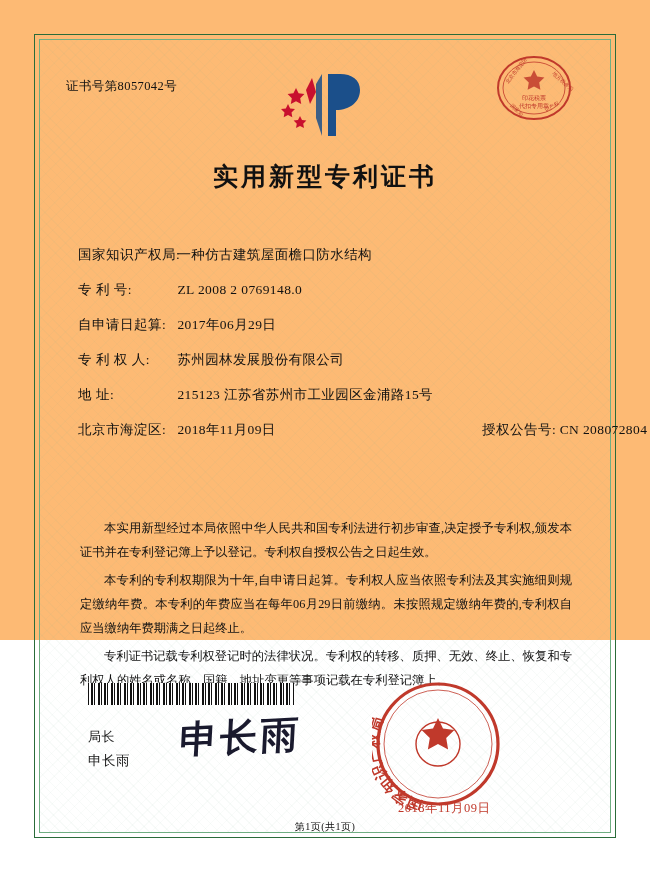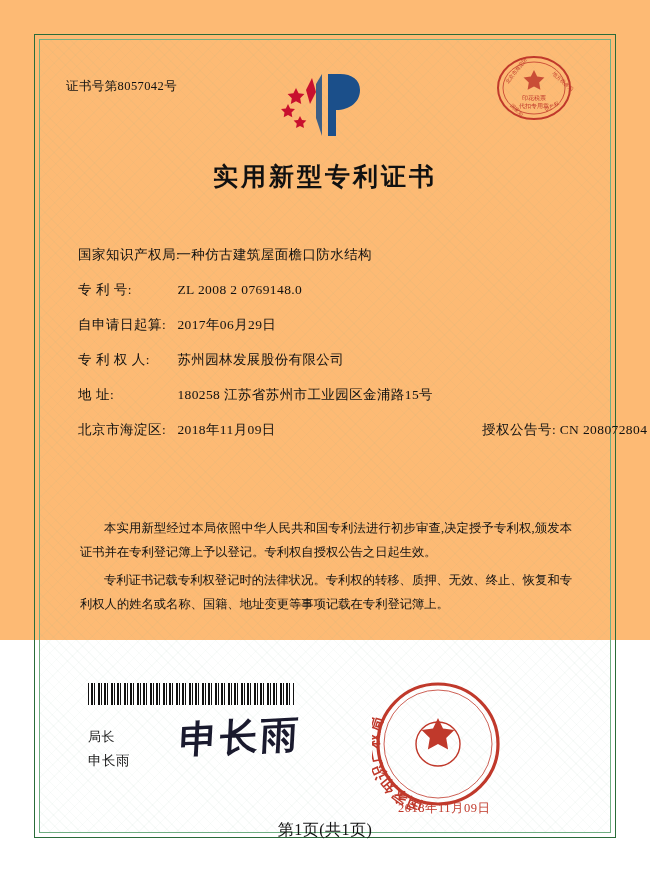--- a/index.html
+++ b/index.html
@@ -178,21 +178,21 @@
     color: #c0392b;
     letter-spacing: 0.5px;
     font-family: "Liberation Serif", serif;
   }
 
   .page-foot {
     position: absolute;
     left: 0; top: 820px;
     width: 650px;
     text-align: center;
-    font-size: 16px;
+    font-size: 10px;
     color: #111;
     letter-spacing: 0.5px;
   }
 </style>
 </head>
 <body>
 
 <div class="page">
 
   <div class="frame-outer"></div>
@@ -240,34 +240,35 @@
     <div class="field-row">
       <span class="f-label">自申请日起算:</span>
       <span class="f-value">2017年06月29日</span>
     </div>
     <div class="field-row">
       <span class="f-label">专 利 权 人:</span>
       <span class="f-value">苏州园林发展股份有限公司</span>
     </div>
     <div class="field-row">
       <span class="f-label">地 址:</span>
-      <span class="f-value">180258 江苏省苏州市工业园区金浦路15号</span>
+      <span class="f-value">215123 江苏省苏州市工业园区金浦路15号</span>
     </div>
     <div class="field-row row-split">
       <span class="f-label">北京市海淀区:</span>
       <span class="f-value">2018年11月09日</span>
       <span class="f-right">
         <span class="f-label2">授权公告号:</span>
         <span class="f-value">CN 208072804 U</span>
       </span>
     </div>
   </div>
 
   <div class="body-text">
     <p>本实用新型经过本局依照中华人民共和国专利法进行初步审查,决定授予专利权,颁发本证书并在专利登记簿上予以登记。专利权自授权公告之日起生效。</p>
+    <p>本专利的专利权期限为十年,自申请日起算。专利权人应当依照专利法及其实施细则规定缴纳年费。本专利的年费应当在每年06月29日前缴纳。未按照规定缴纳年费的,专利权自应当缴纳年费期满之日起终止。</p>
     <p>专利证书记载专利权登记时的法律状况。专利权的转移、质押、无效、终止、恢复和专利权人的姓名或名称、国籍、地址变更等事项记载在专利登记簿上。</p>
   </div>
 
   <div class="barcode"></div>
 
   <div class="sig-label">局长</div>
   <div class="sig-name">申长雨</div>
   <div class="sig-hand">申长雨</div>
 
   <div class="seal-main">

